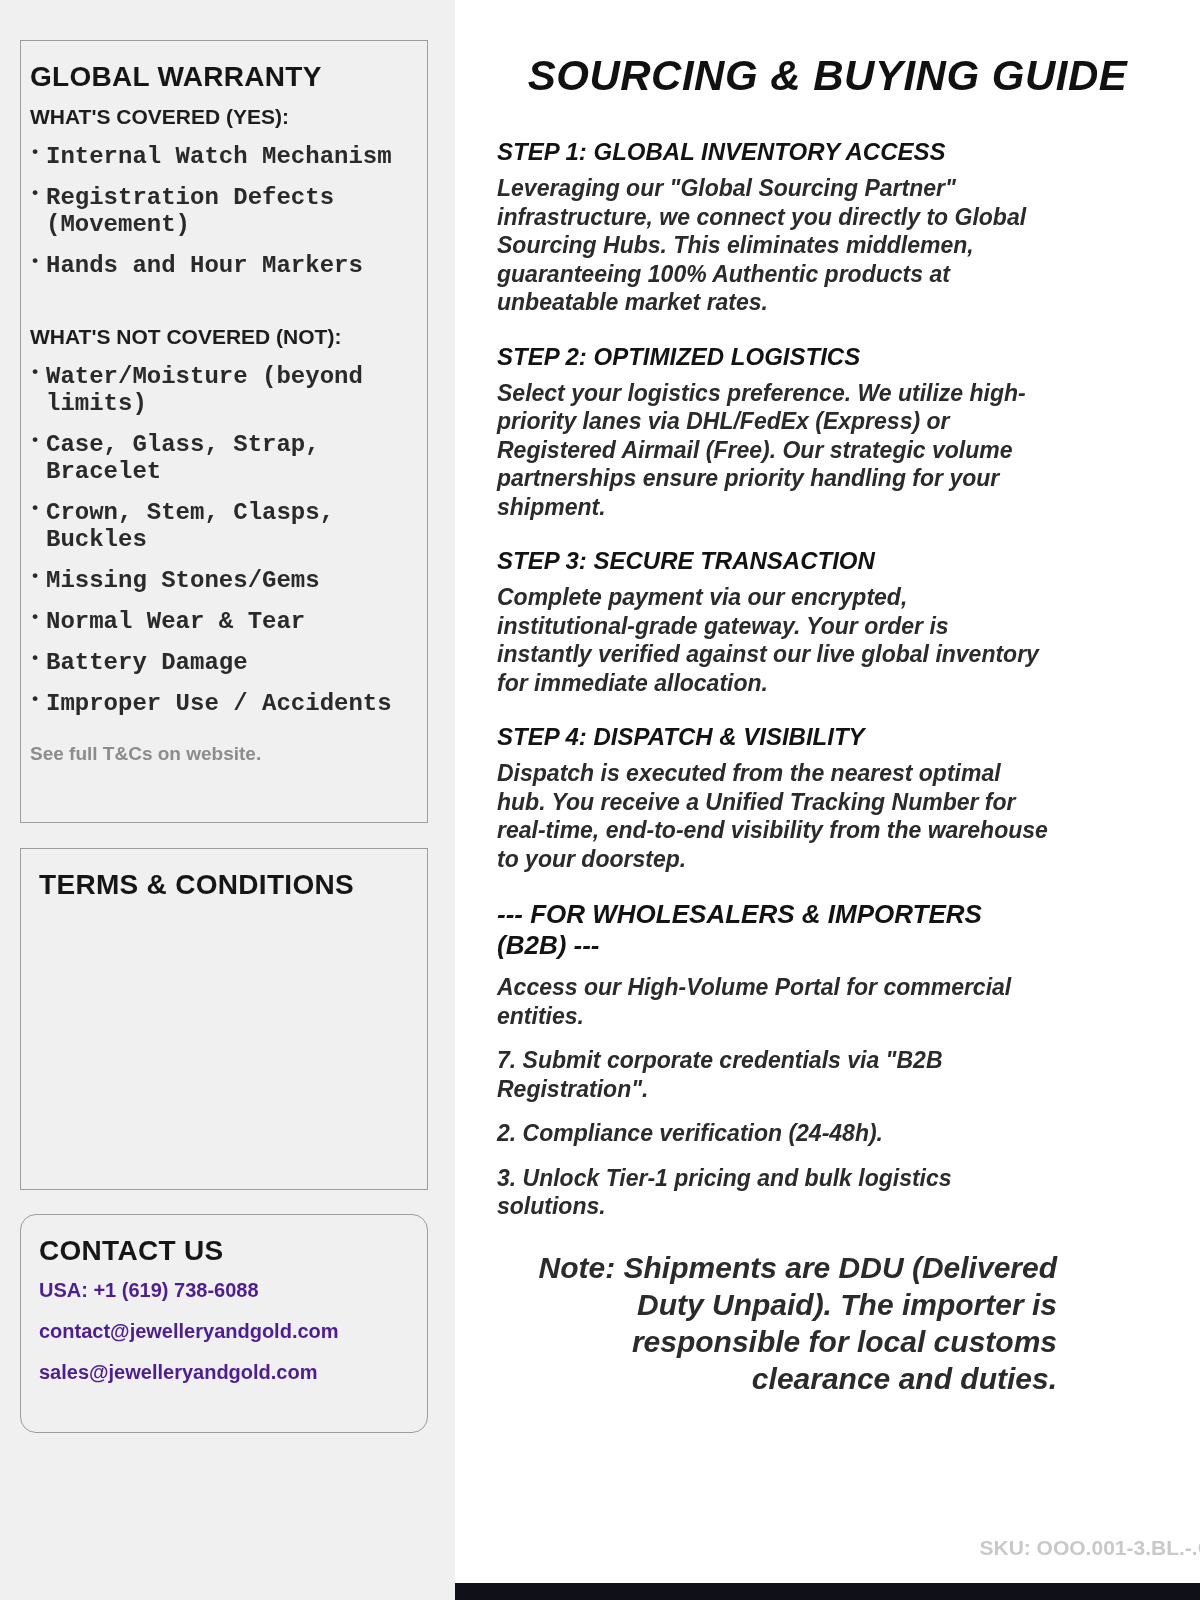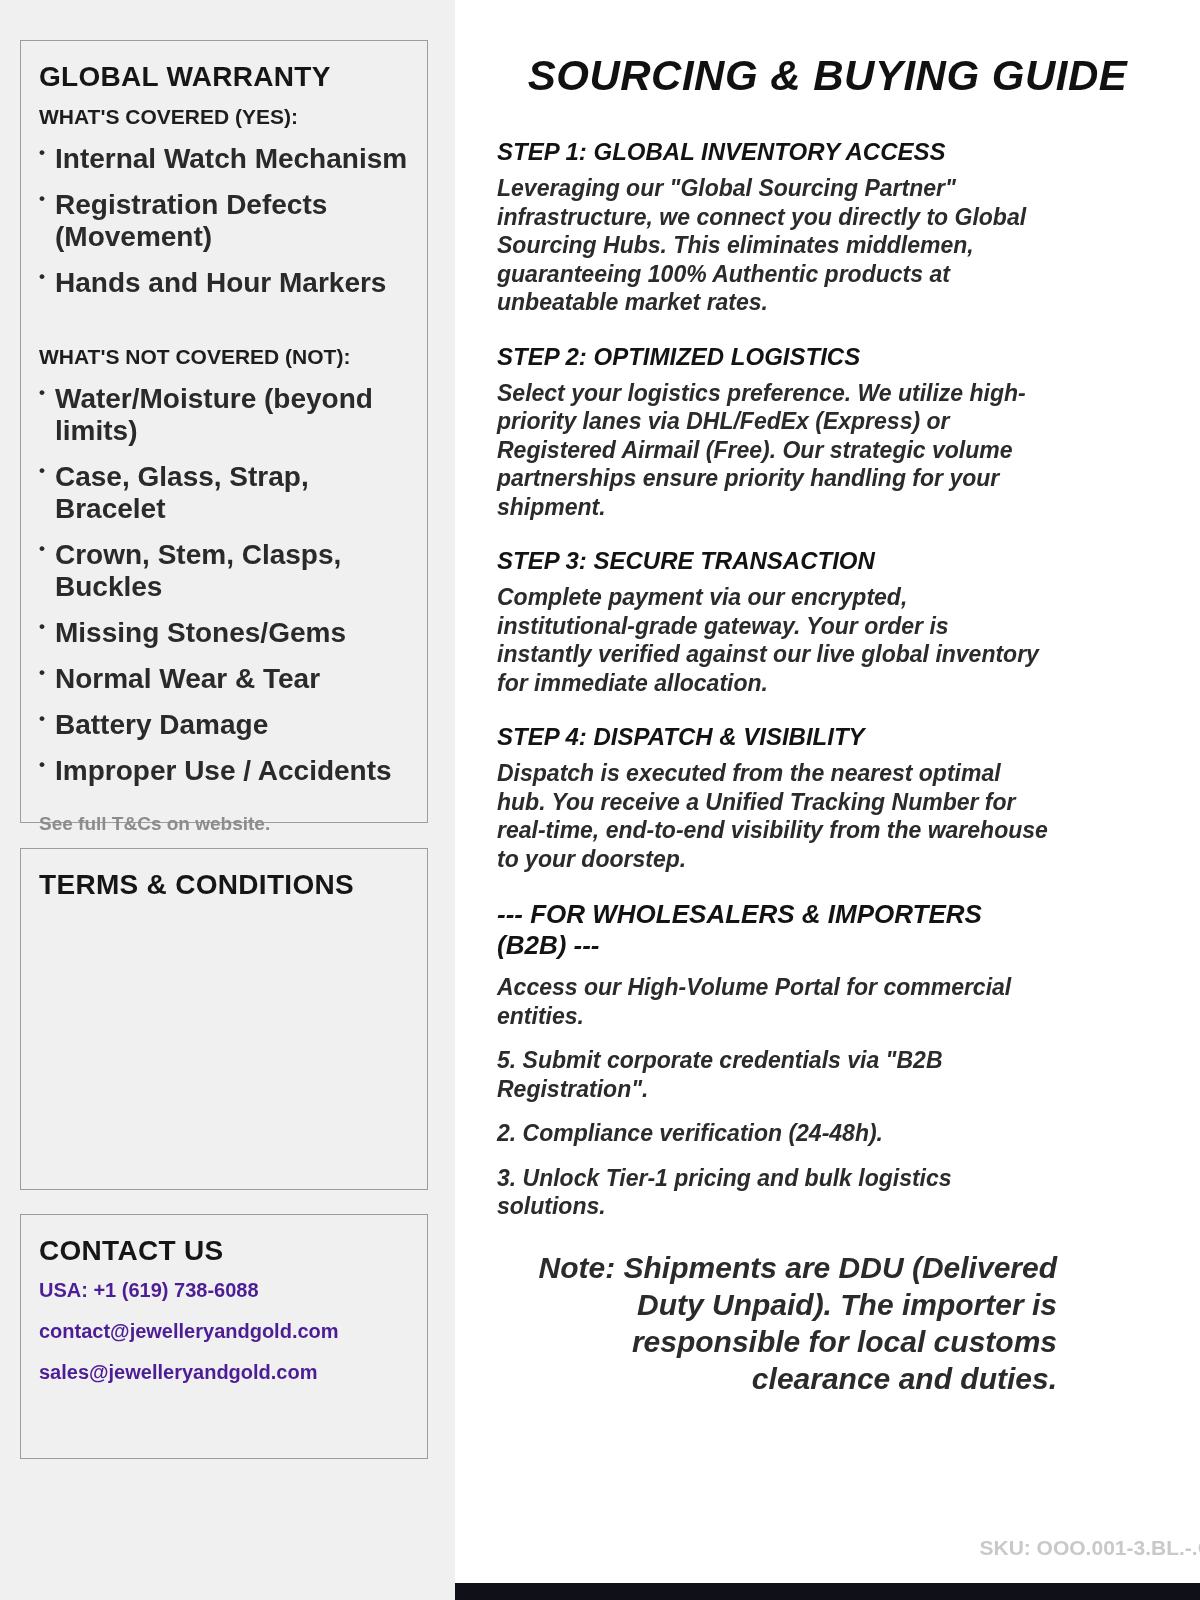--- a/index.html
+++ b/index.html
@@ -18,45 +18,46 @@
     left: 0; top: 0;
     width: 455px; height: 1600px;
     background: #f0f0f0;
     padding: 40px 27px 0 20px;
   }
   .panel {
     border: 1px solid #9c9c9c;
     background: #f0f0f0;
     padding: 20px 18px;
   }
-  .panel-warranty { height: 783px; margin-bottom: 25px; }
+  .panel-warranty { height: 783px; margin-bottom: 25px; padding-left: 9px; }
   .panel-terms    { height: 342px; margin-bottom: 24px; }
-  .panel-contact  { height: 245px; }
+  .panel-contact  { height: 219px; border-radius: 16px; }
 
   .panel-title {
     font-size: 28px;
     font-weight: 800;
     color: #161616;
     letter-spacing: 0.3px;
     margin-bottom: 12px;
   }
   .sub-title {
     font-size: 21px;
     font-weight: 800;
     color: #1d1d1d;
     margin-bottom: 14px;
   }
   .bullets { list-style: none; }
   .bullets li {
-    font-size: 28px;
+    font-size: 24px;
     font-weight: 600;
     color: #2a2a2a;
     margin-bottom: 14px;
     padding-left: 16px;
     position: relative;
+    font-family: Liberation Mono, monospace;
   }
   .bullets li::before {
     content: "\2022";
     position: absolute;
     left: 0;
     font-size: 17px;
     color: #2a2a2a;
   }
   .gap-block { height: 32px; }
   .footnote {
@@ -215,21 +216,21 @@
   </section>
 
   <section class="step">
     <h2 class="step-heading">STEP 4: DISPATCH &amp; VISIBILITY</h2>
     <p class="step-body">Dispatch is executed from the nearest optimal hub. You receive a Unified Tracking Number for real-time, end-to-end visibility from the warehouse to your doorstep.</p>
   </section>
 
   <section class="b2b">
     <h2 class="b2b-heading">--- FOR WHOLESALERS &amp; IMPORTERS (B2B) ---</h2>
     <p class="b2b-para">Access our High-Volume Portal for commercial entities.</p>
-    <p class="b2b-para">5. Submit corporate credentials via "B2B Registration".</p>
+    <p class="b2b-para">7. Submit corporate credentials via "B2B Registration".</p>
     <p class="b2b-para">2. Compliance verification (24-48h).</p>
     <p class="b2b-para">3. Unlock Tier-1 pricing and bulk logistics solutions.</p>
     <p class="b2b-note">Note: Shipments are DDU (Delivered Duty Unpaid). The importer is responsible for local customs clearance and duties.</p>
   </section>
 
 </main>
 
 <div class="sku">SKU: OOO.001-3.BL.-.O</div>
 <div class="footer-bar"></div>
 

